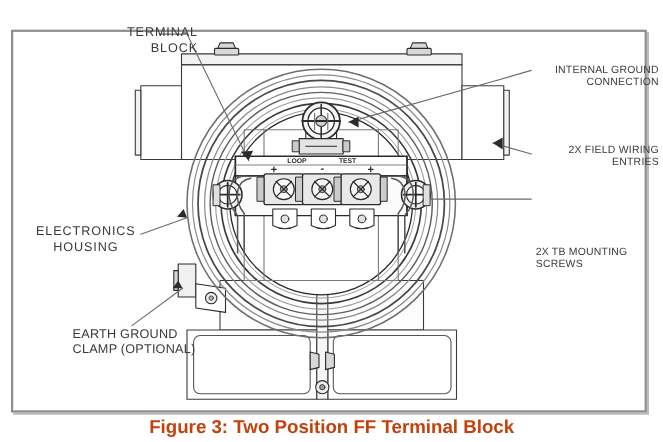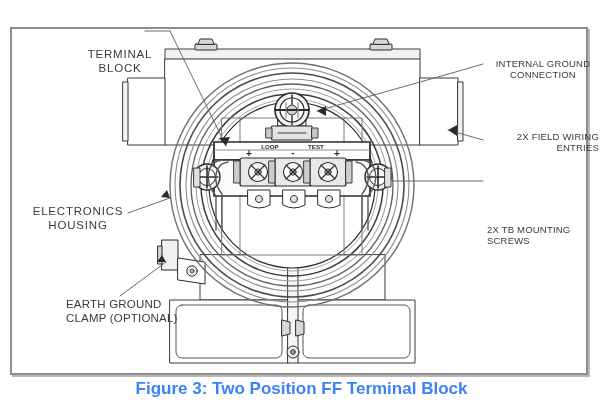--- a/index.html
+++ b/index.html
@@ -46,23 +46,22 @@
     color: #3a3a3a;
     line-height: 1.18;
     white-space: pre-line;
     letter-spacing: 0.2px;
   }
   #label-terminal-block {
     left: 60px;
     top: 24px;
     width: 120px;
     font-size: 11.5px;
-    text-align: center;
+    text-align: right;
     letter-spacing: 0.8px;
-    margin-top: 24px;
   }
   #label-electronics-housing {
     left: 8px;
     top: 205px;
     width: 140px;
     font-size: 11.5px;
     text-align: center;
     letter-spacing: 0.8px;
   }
   #label-earth-ground-clamp {
@@ -71,21 +70,21 @@
     width: 155px;
     font-size: 11.5px;
     text-align: left;
     letter-spacing: 0.2px;
   }
   #label-internal-ground {
     left: 487px;
     top: 58px;
     width: 112px;
     font-size: 9.5px;
-    text-align: center;
+    text-align: right;
   }
   #label-field-wiring {
     left: 487px;
     top: 131px;
     width: 112px;
     font-size: 9.5px;
     text-align: right;
   }
   #label-tb-mounting {
     left: 487px;
@@ -96,21 +95,21 @@
     margin-top: 48px;
   }
   #figure-caption {
     position: absolute;
     left: 0;
     top: 379px;
     width: 603px;
     text-align: center;
     font-size: 17px;
     font-weight: bold;
-    color: #3b82f6;
+    color: #c2410c;
     font-family: "Liberation Sans", sans-serif;
   }
 </style>
 </head>
 <body>
 
 <div id="figure-root">
 
   <div id="diagram-frame"></div>
 

